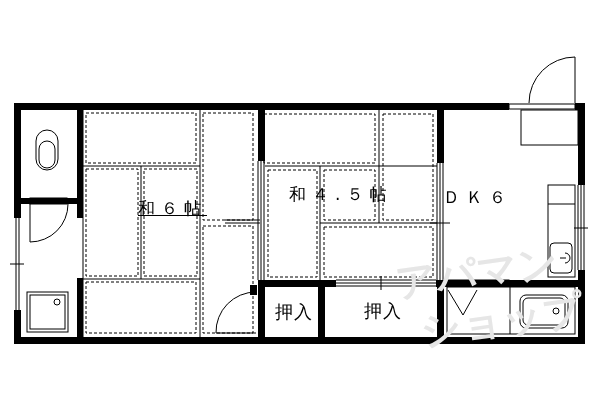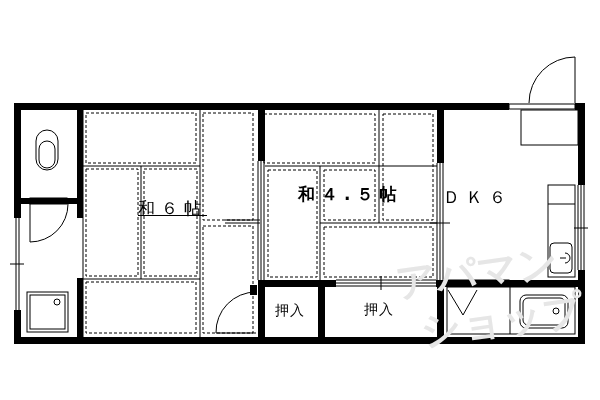--- a/index.html
+++ b/index.html
@@ -1,19 +1,19 @@
 <!DOCTYPE html>
 <html><head>
 <meta charset="utf-8">
 <style>
   html, body { margin:0; padding:0; background:#ffffff; }
   body { width:600px; height:400px; position:relative; overflow:hidden; font-family:"DejaVu Sans", sans-serif; }
   #plan { position:absolute; left:0; top:0; }
   .label { position:absolute; font-size:17px; color:#000; letter-spacing:6px; white-space:nowrap; line-height:1; }
-  .label.small { font-size:14px; letter-spacing:1px; }
+  .label.small { font-size:18px; letter-spacing:1px; }
   .watermark { position:absolute; font-family:"DejaVu Sans", sans-serif; font-weight:bold; color:#e6e6e6; font-size:40px; line-height:40px; white-space:nowrap; transform:rotate(-8deg); }
 </style>
 </head>
 <body>
 
 <svg id="plan" width="600" height="400" viewBox="0 0 600 400" xmlns="http://www.w3.org/2000/svg">
   <g></g>
 
   <g fill="#000">
 
@@ -153,16 +153,16 @@
     <rect x="520" y="295" width="48" height="33" rx="6"></rect>
     <rect x="523" y="298" width="42" height="27" rx="5"></rect>
     <circle cx="556" cy="311" r="3"></circle>
   </g>
 </svg>
 
 <div class="watermark" style="left:395px; top:252px;">アパマン</div>
 <div class="watermark" style="left:420px; top:300px;">ショップ</div>
 
 <div class="label" style="left:138px; top:200px;text-decoration:underline;">和６帖</div>
-<div class="label" style="left:298px; top:186px;font-weight:bold;">和４.５帖</div>
+<div class="label" style="left:289px; top:186px;">和４.５帖</div>
 <div class="label" style="left:443px; top:189px;">ＤＫ６</div>
 <div class="label small" style="left:275px; top:303px;">押入</div>
 <div class="label small" style="left:364px; top:302px;">押入</div>
 
 </body></html>

